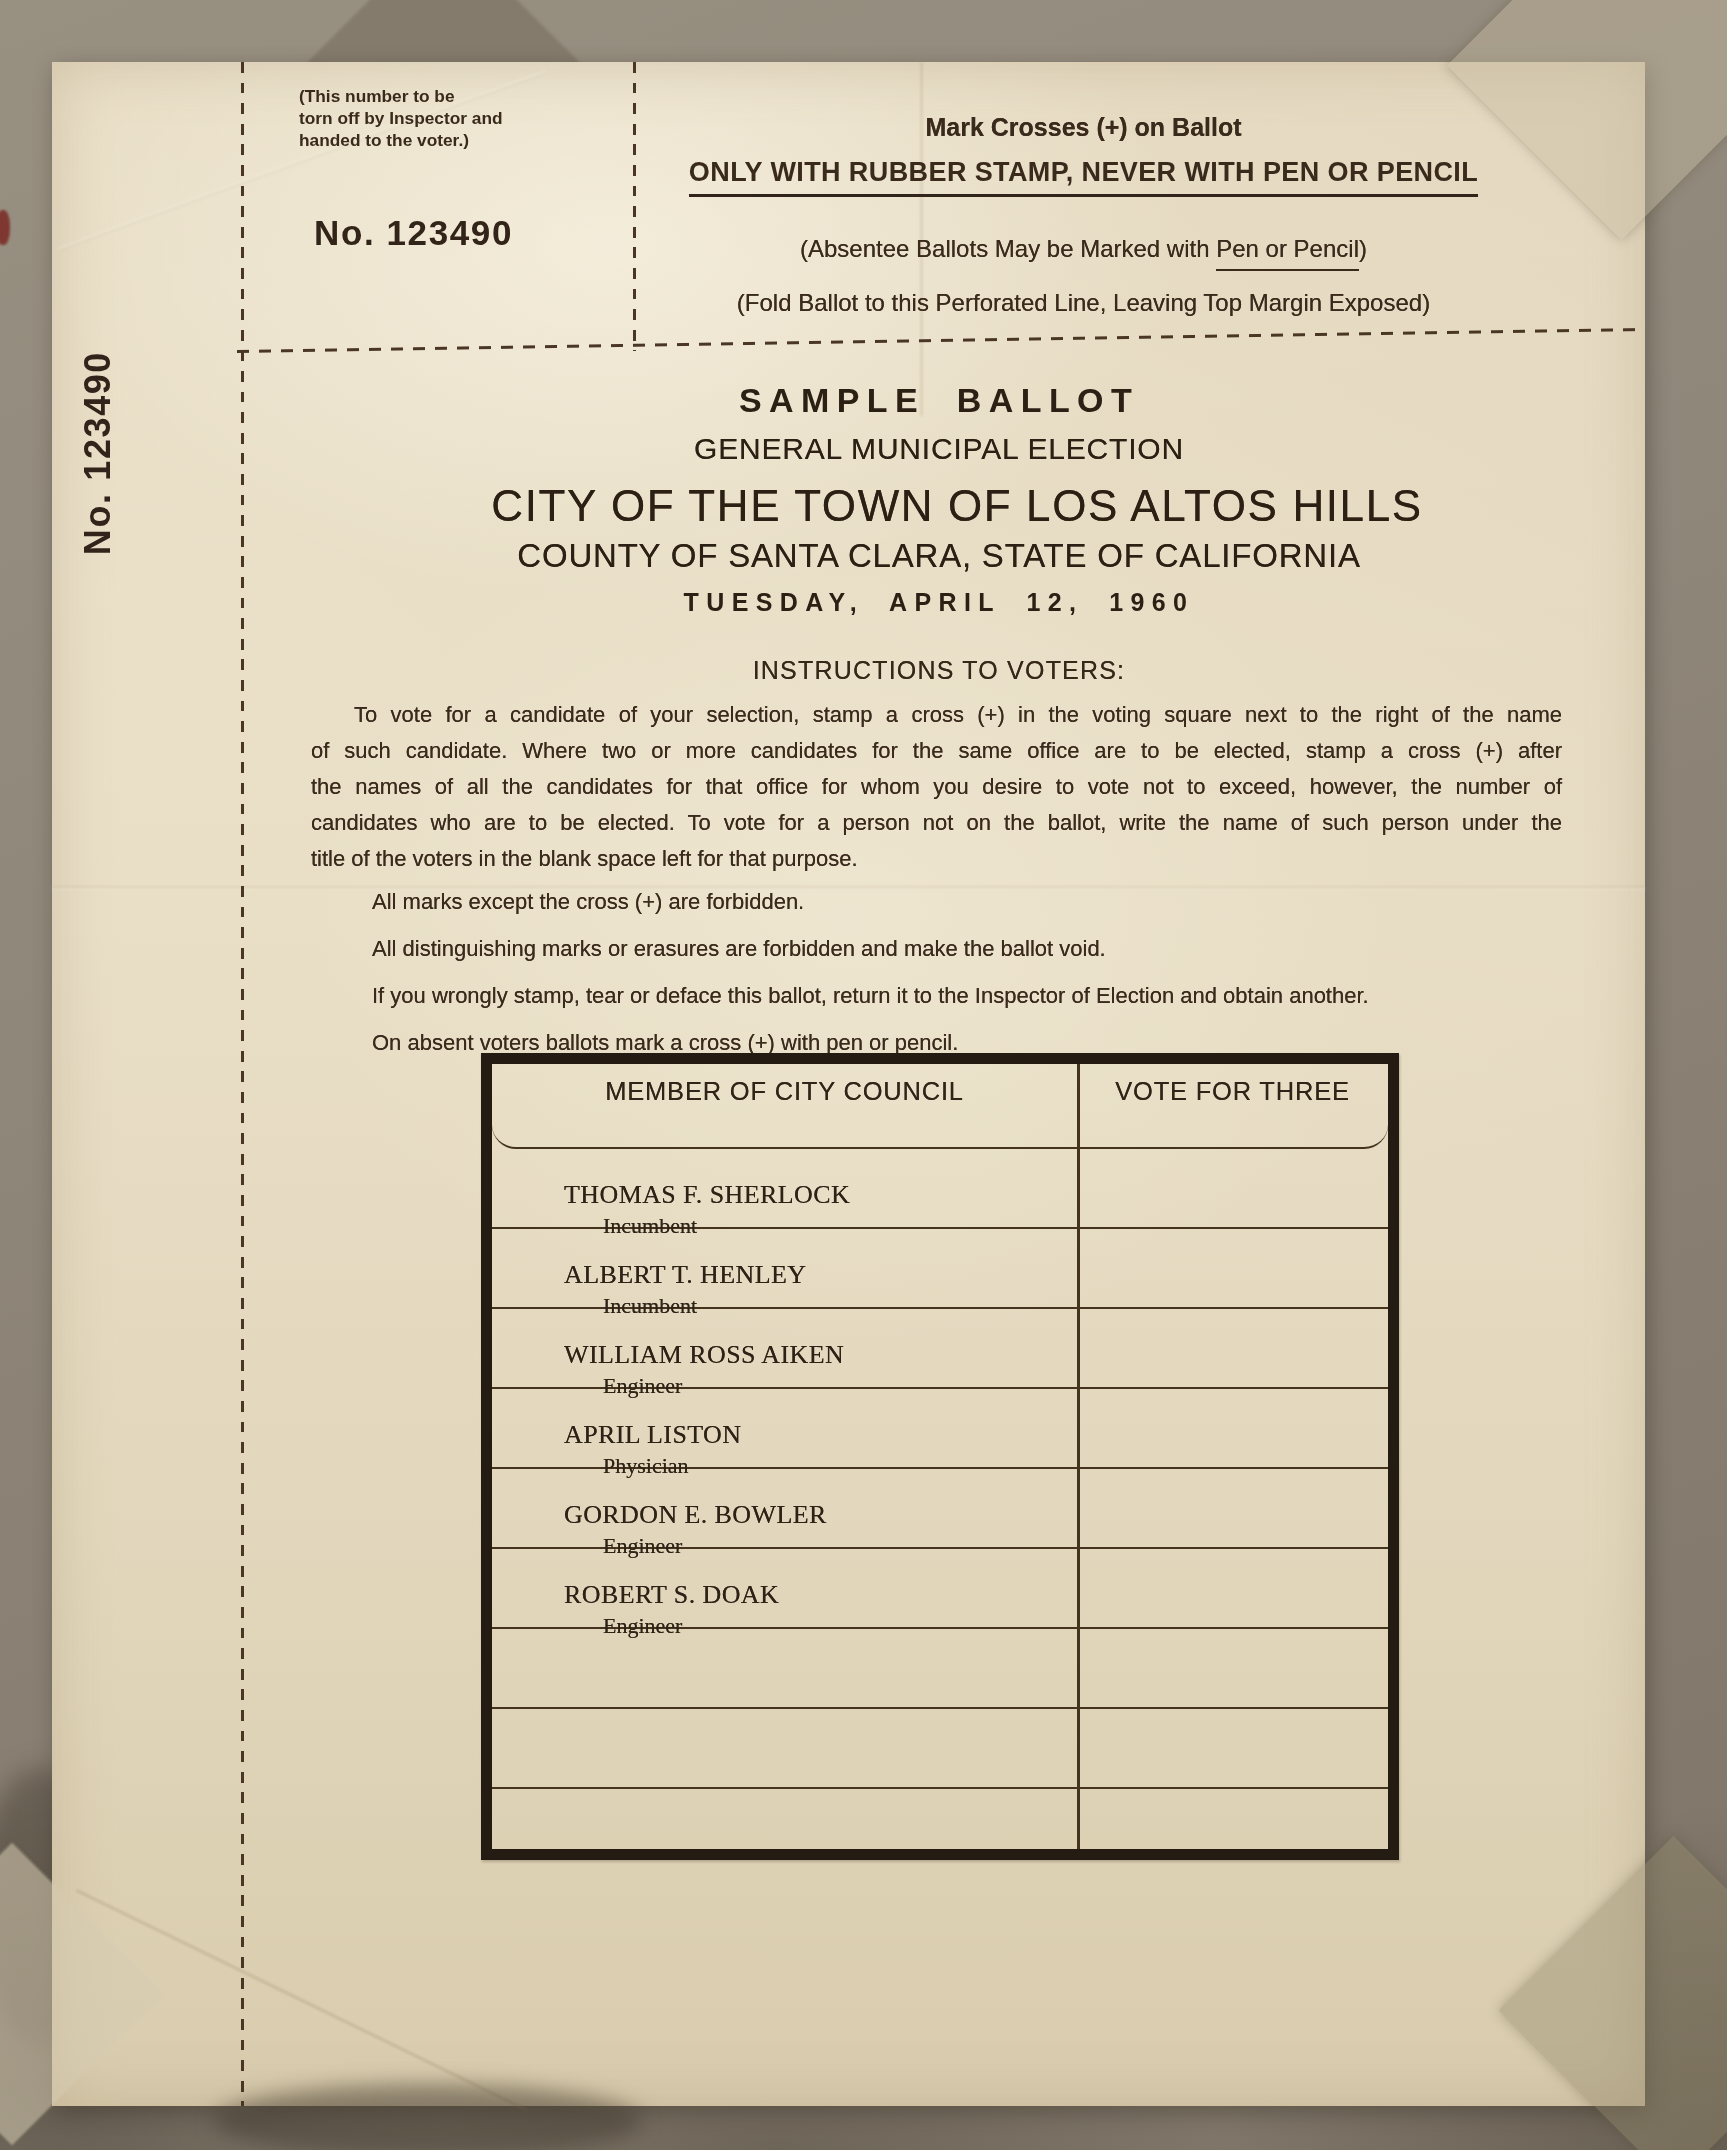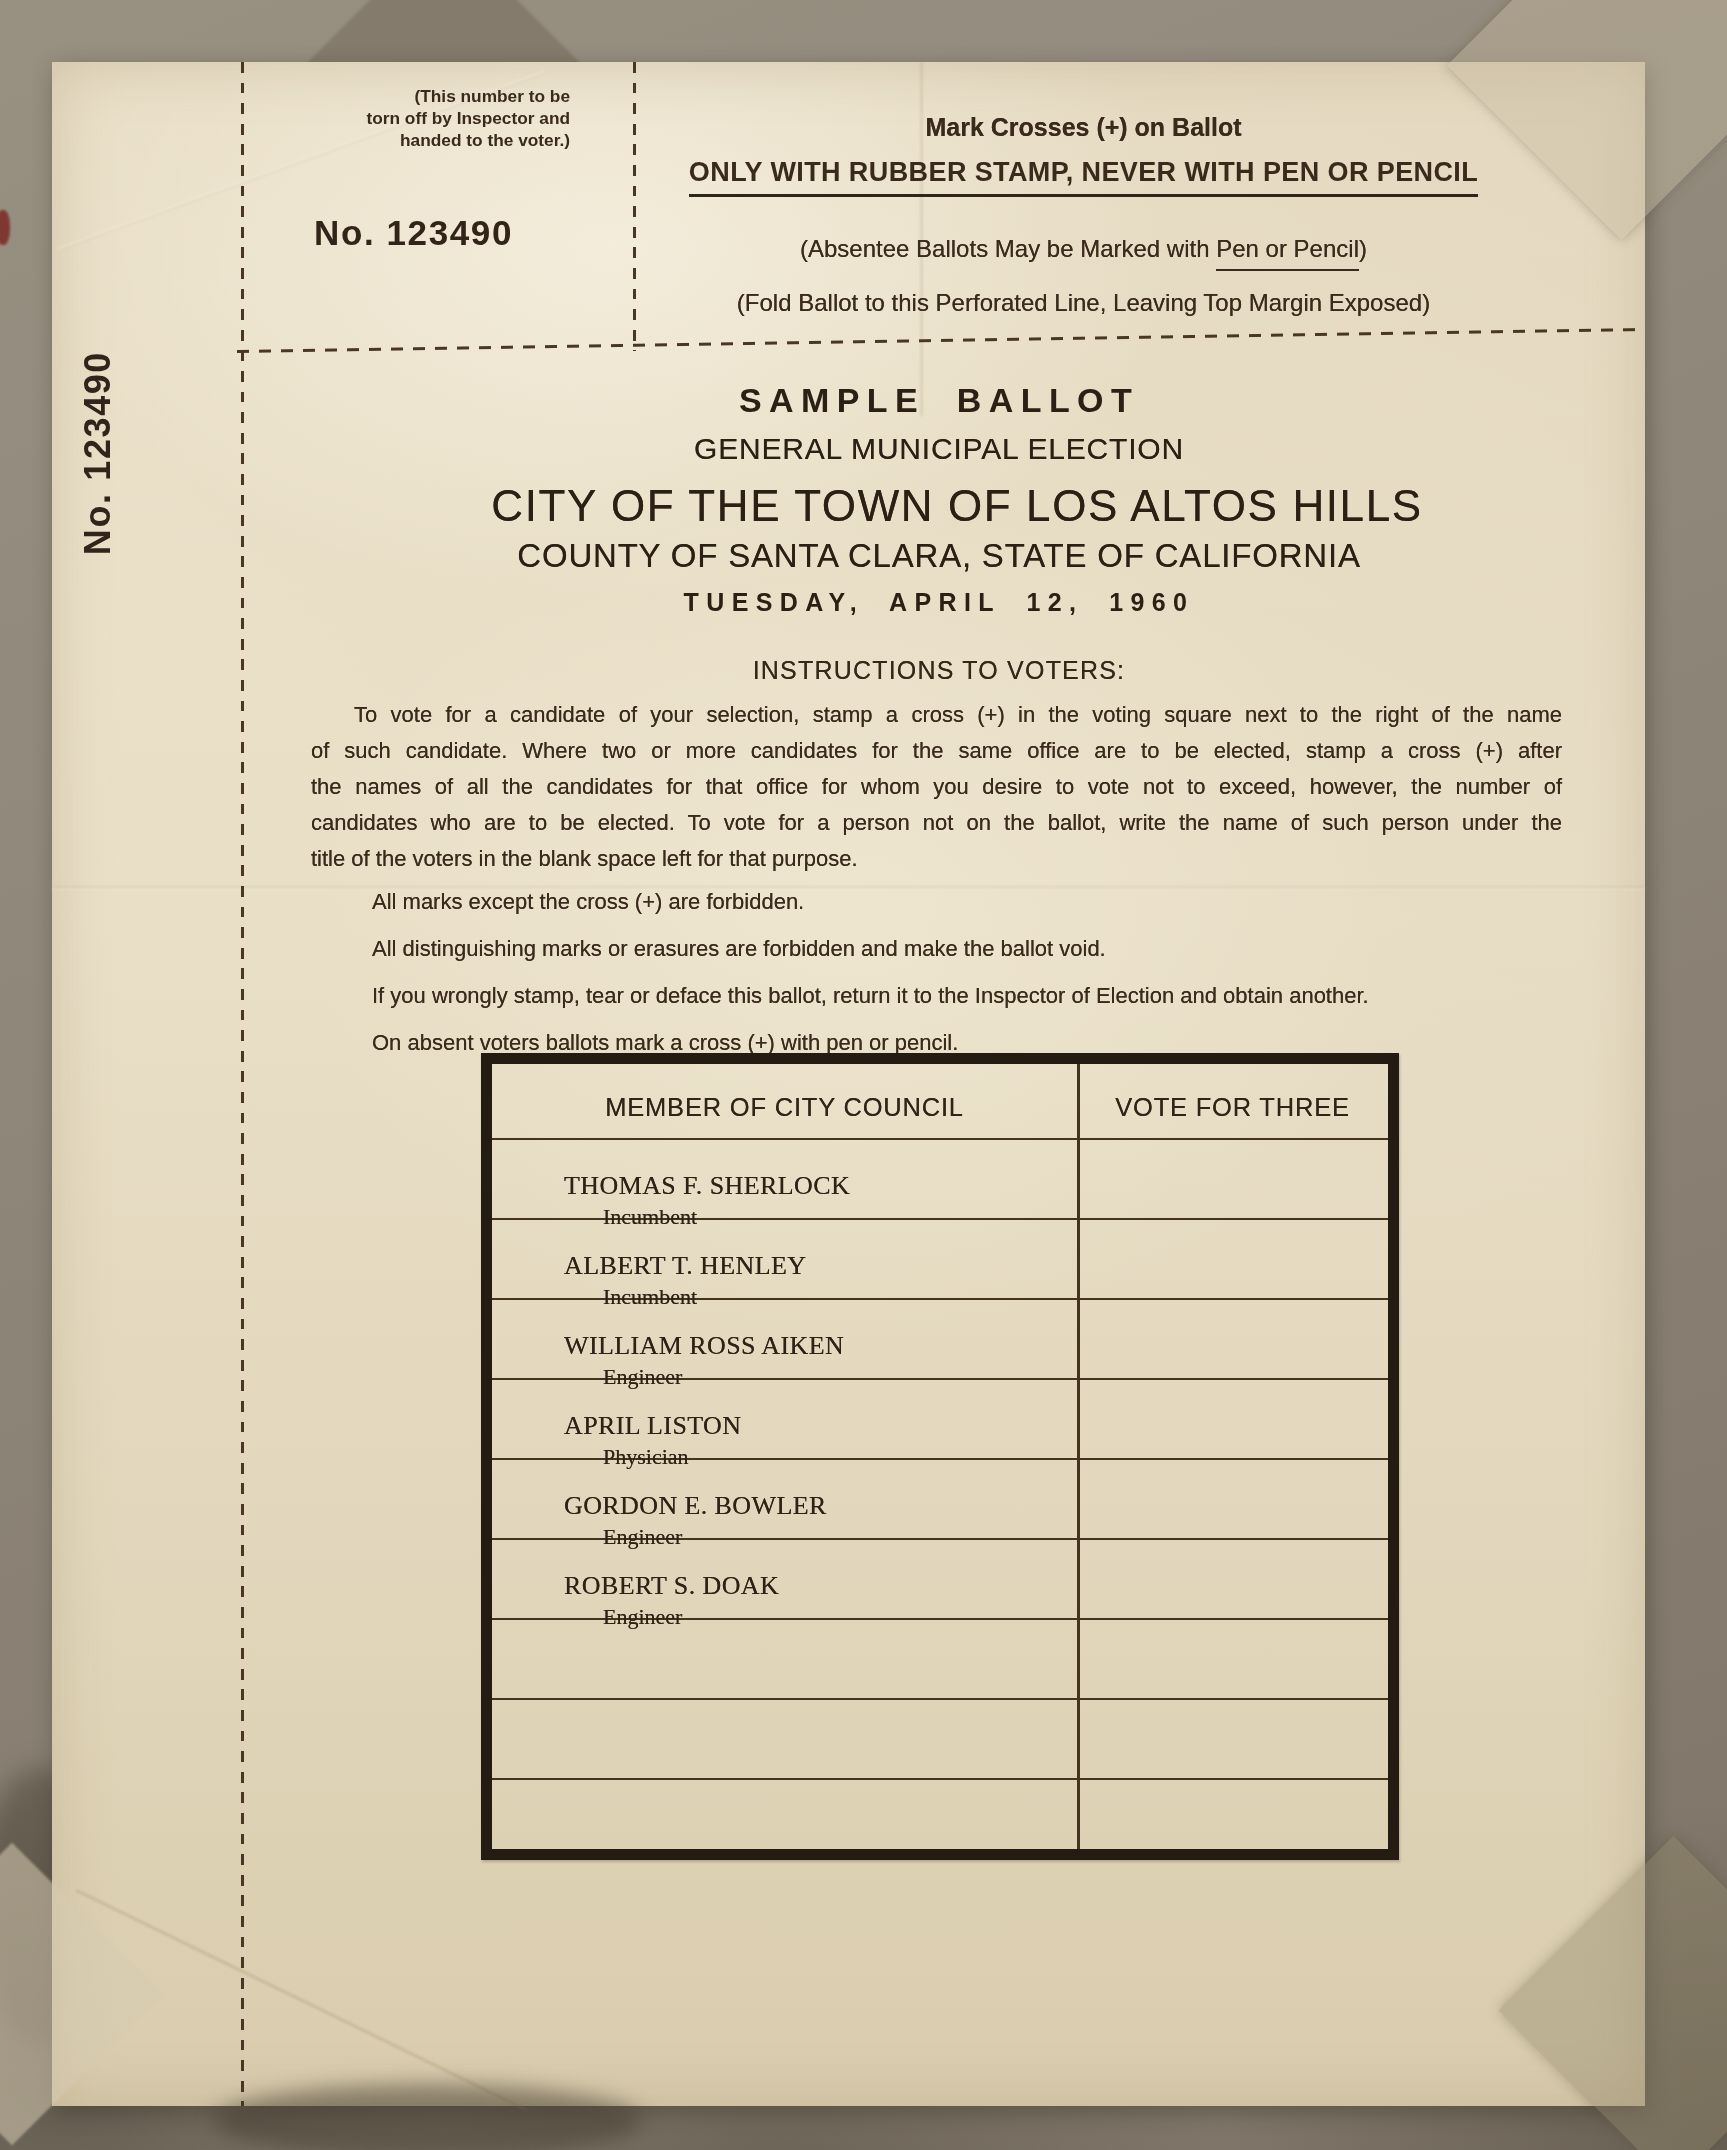--- a/index.html
+++ b/index.html
@@ -54,21 +54,21 @@
   .vdash-stub { left:581px; top:0;  height:289px; }
   .hdash-perf { position:absolute; left:185px; top:288px; width:1408px; height:3.3px;
                 transform:rotate(-.9deg); transform-origin:0 50%;
                 background:repeating-linear-gradient(to right, #4a3624 0 12.3px, transparent 12.3px 22px); }
 
   
   .ink-soft { text-shadow:0 0 0.6px rgba(58,42,28,.85); }
   .abs { position:absolute; }
 
   
-  .stub-note { left:247px; top:23px; width:271px; text-align:right;
+  .stub-note { left:247px; top:23px; width:271px; text-align:left;
                font-size:17.3px; font-weight:700; line-height:22px; color:#3a2a1c; }
   .stub-number { left:238px; top:151px; width:247px; text-align:center;
                  font-size:35px; font-weight:700; letter-spacing:1.6px; color:#322418; }
 
   .side-num-box { left:25px; top:289px; width:51px; height:261px; }
   .side-num-box span { display:inline-block; white-space:nowrap; transform:rotate(-90deg) translateX(-100%);
                        transform-origin:0 0; font-size:36px; font-weight:700; letter-spacing:1.6px; color:#32241a; }
 
   
   .topright { left:608px; top:0; width:847px; text-align:center; color:#3a2a1c; }
@@ -98,21 +98,21 @@
   .rule-0 { top:827px; } .rule-1 { top:874px; } .rule-2 { top:921px; } .rule-3 { top:968px; }
 
   
   .btable { left:429px; top:991px; width:918px; height:807px;
             border:11.5px solid #241b12; background:transparent;
             box-shadow:0.8px 1.6px 2.5px rgba(60,45,30,.25); }
   .btable-inner { position:relative; width:100%; height:100%; }
   .vdivider { position:absolute; left:585px; top:0; width:2.5px; height:100%; background:#44331f; }
 
   .hrow { display:flex; border-bottom:2.5px solid #44331f; }
-  .header-row { height:76px; align-items:center; }
+  .header-row { height:85px; align-items:flex-start;border-radius:24px; }
   .hcell { text-align:center; font-size:25.5px; letter-spacing:0.8px; color:#2f2417; padding-top:13px; }
   .hcell-office { width:585px; }
   .hcell-vote   { flex:1; }
 
   .crow { height:80px; border-bottom:2.5px solid #44331f; padding:31px 0 0 72px;
           font-family:"Liberation Serif", serif; color:#2d2216; }
   .crow .cname { font-size:26px; letter-spacing:0.4px; text-shadow:0 0 0.5px rgba(45,34,22,.8); }
   .crow .cdesig { font-size:22px; padding-left:39px; margin-top:2.5px; text-shadow:0 0 0.4px rgba(45,34,22,.7); }
   .erow { height:80px; border-bottom:2.5px solid #44331f; }
   .erow-last { height:76px; border-bottom:none; }

